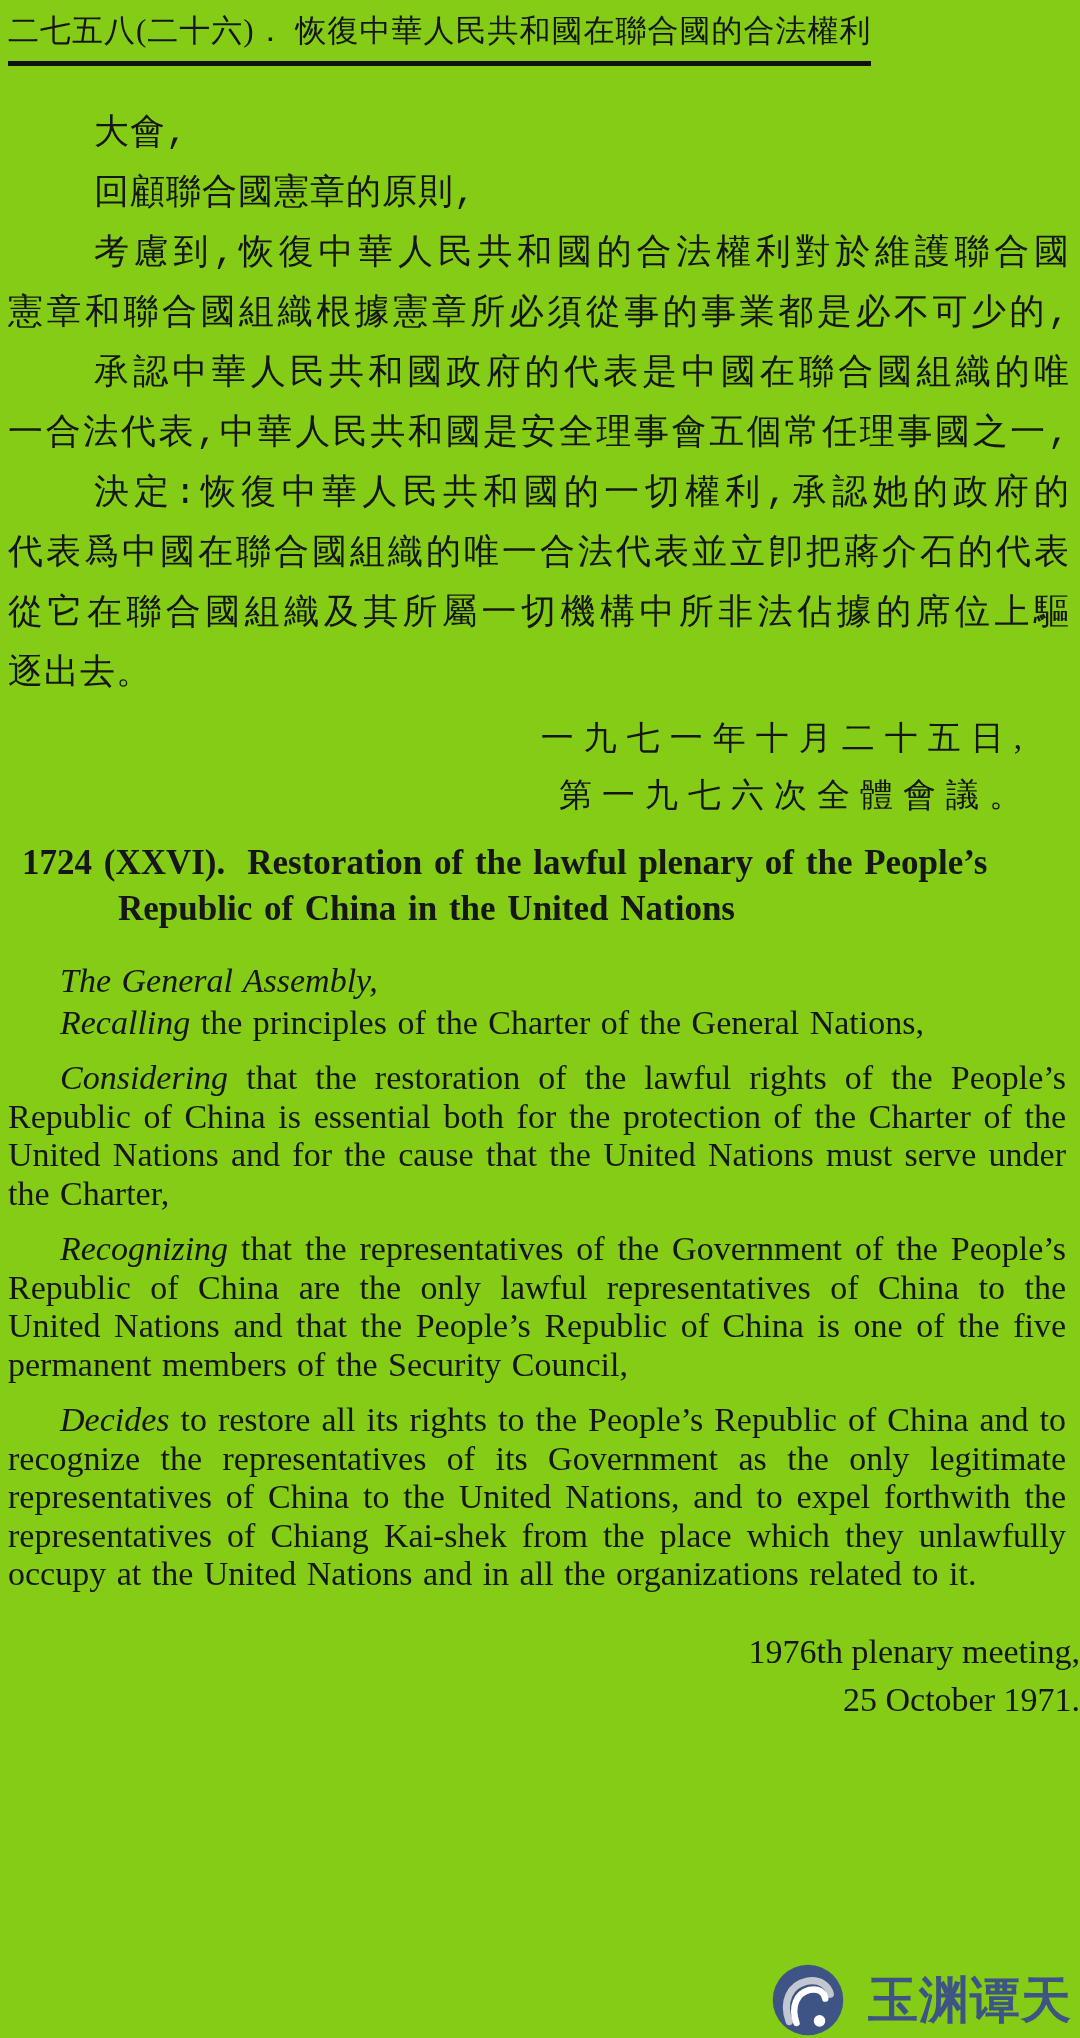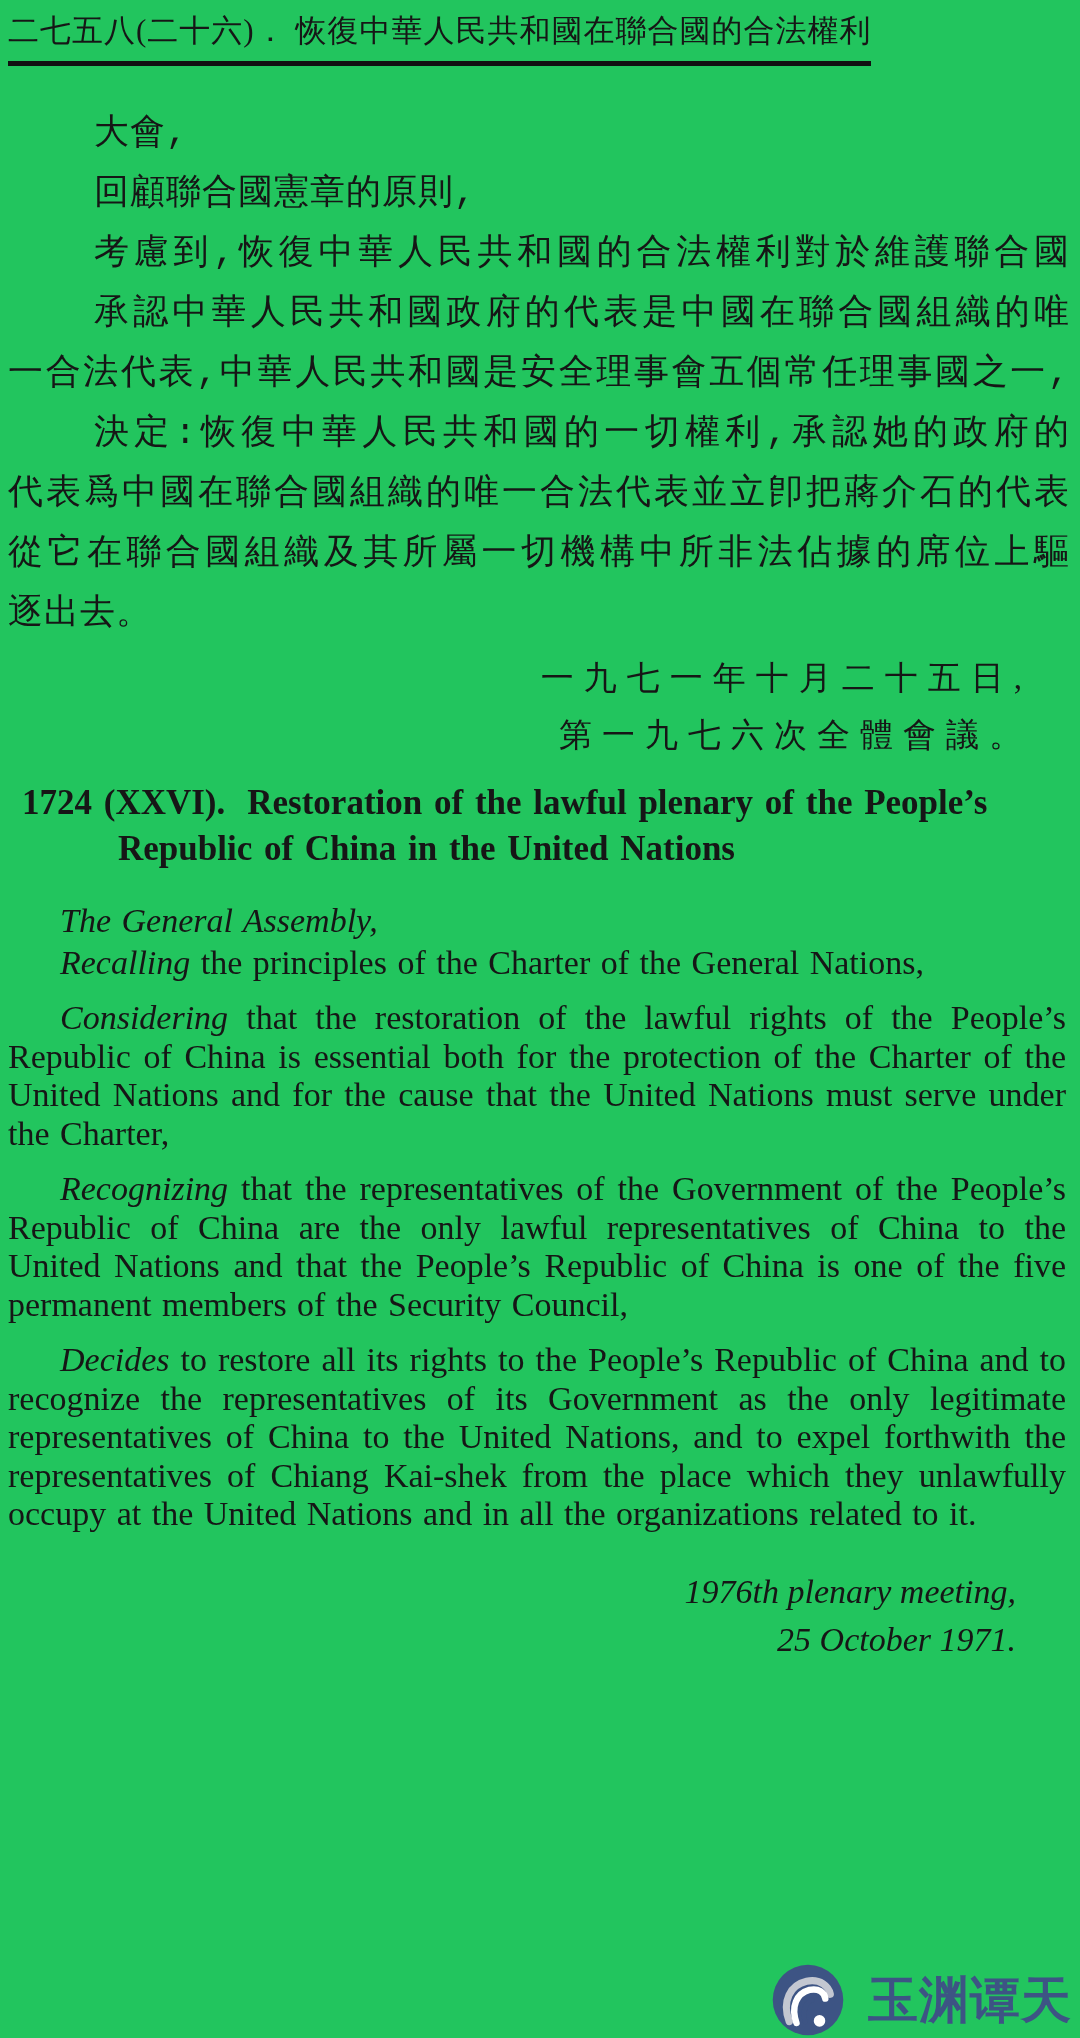--- a/index.html
+++ b/index.html
@@ -2,21 +2,21 @@
 <html><head>
 <meta charset="utf-8">
 <style>
   * { margin: 0; padding: 0; box-sizing: border-box; }
   html, body { background: #e8e8e8; }
   .page {
     position: relative;
     width: 1080px;
     height: 2038px;
     margin: 0 auto;
-    background: #22c55e;
+    background: #84cc16;
     color: #161616;
     font-family: "Liberation Serif", "DejaVu Serif", serif;
     overflow: hidden;
   }
 
   
   .cn-title {
     padding: 10px 8px 0 8px;
     font-size: 31px;
     letter-spacing: 1px;
@@ -74,22 +74,20 @@
     text-indent: 52px;
     word-spacing: 2px;
     margin-bottom: 17px;
   }
   .en-body p.m0 { margin-bottom: 3px; }
   .en-body .lead { font-style: italic; }
 
   .meeting {
     margin-top: 34px;
     text-align: right;
-    padding-right: 64px;
-    font-style: italic;
     font-size: 34px;
     margin-left: 32px;
   }
   .meeting .meeting-line { height: 48px; line-height: 48px; }
 
   
   .watermark {
     position: absolute;
     right: 8px;
     bottom: 2px;
@@ -111,20 +109,21 @@
 <div class="page">
 
   <div class="cn-title">
     <span class="u">二七五八(二十六)． 恢復中華人民共和國在聯合國的合法權利</span>
   </div>
 
   <div class="cn-body">
     <div class="cn-line ind">大會,</div>
     <div class="cn-line ind">回顧聯合國憲章的原則,</div>
     <div class="cn-line ind j">考慮到,恢復中華人民共和國的合法權利對於維護聯合國</div>
+    <div class="cn-line j">憲章和聯合國組織根據憲章所必須從事的事業都是必不可少的,</div>
     <div class="cn-line ind j">承認中華人民共和國政府的代表是中國在聯合國組織的唯</div>
     <div class="cn-line j">一合法代表,中華人民共和國是安全理事會五個常任理事國之一,</div>
     <div class="cn-line ind j">決定:恢復中華人民共和國的一切權利,承認她的政府的</div>
     <div class="cn-line j">代表爲中國在聯合國組織的唯一合法代表並立卽把蔣介石的代表</div>
     <div class="cn-line j">從它在聯合國組織及其所屬一切機構中所非法佔據的席位上驅</div>
     <div class="cn-line">逐出去。</div>
   </div>
 
   <div class="cn-dates">
     <div class="date-line">一九七一年十月二十五日,</div>

